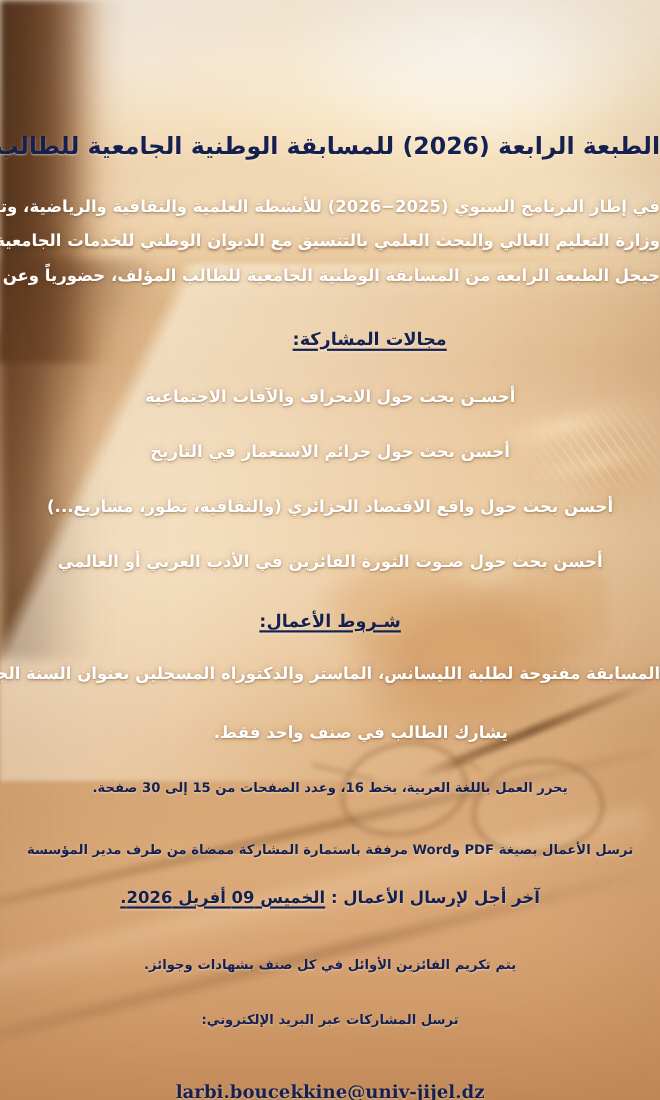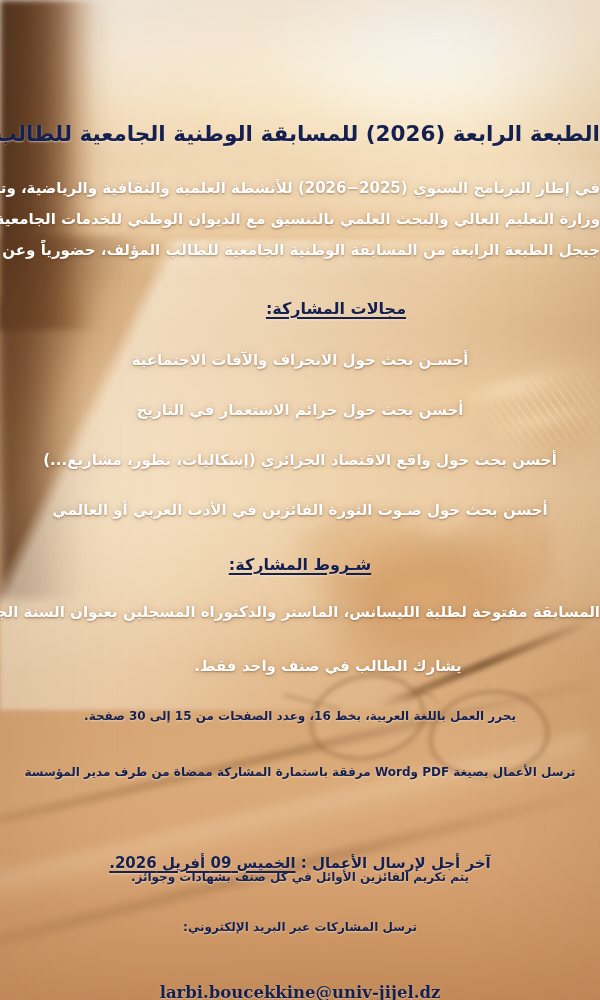--- a/index.html
+++ b/index.html
@@ -349,35 +349,35 @@
     <div class="line body" style="top:211px;">وزارة التعليم العالي والبحث العلمي بالتنسيق مع الديوان الوطني للخدمات الجامعية، تنظم جامعة محمد الصديق بن يحيى</div>
 
     <div class="line body" style="top:242px;">جيجل الطبعة الرابعة من المسابقة الوطنية الجامعية للطالب المؤلف، حضورياً وعن بعد، وذلك يوم 10 ماي 2026</div>
 
     <div class="line section-head" style="top:300px;padding-left:36px;">مجالات المشاركة:</div>
 
     <div class="line body" style="top:352px;">أحسـن بحث حول الانحراف والآفات الاجتماعية</div>
 
     <div class="line body" style="top:402px;">أحسن بحث حول جرائم الاستعمار في التاريخ</div>
 
-    <div class="line body" style="top:452px;">أحسن بحث حول واقع الاقتصاد الجزائري (إشكاليات، تطور، مشاريع...)</div>
+    <div class="line body" style="top:452px;">أحسن بحث حول واقع الاقتصاد الجزائري (والثقافية، تطور، مشاريع...)</div>
 
     <div class="line body" style="top:502px;">أحسن بحث حول صـوت الثورة الفائزين في الأدب العربي أو العالمي</div>
 
-    <div class="line section-head" style="top:556px;">شـروط المشاركة:</div>
+    <div class="line section-head" style="top:556px;">شـروط الأعمال:</div>
 
     <div class="line body" style="top:604px;">المسابقة مفتوحة لطلبة الليسانس، الماستر والدكتوراه المسجلين بعنوان السنة الجامعية 2025-2026</div>
 
     <div class="line body" style="top:658px;padding-left:28px;">يشارك الطالب في صنف واحد فقط.</div>
 
     <div class="line dark" style="top:710px;">يحرر العمل باللغة العربية، بخط 16، وعدد الصفحات من 15 إلى 30 صفحة.</div>
 
     <div class="line dark" style="top:766px;">ترسل الأعمال بصيغة PDF وWord مرفقة باستمارة المشاركة ممضاة من طرف مدير المؤسسة</div>
 
-    <div class="line dark-u" style="top:855px;">
+    <div class="line dark-u" style="top:808px;">
       <span>آخر أجل لإرسال الأعمال :</span>
       <u><span>الخميس 09 أفريل 2026.</span></u>
     </div>
 
     <div class="line dark" style="top:921px;">ترسل المشاركات عبر البريد الإلكتروني:</div>
 
     <div class="line dark" style="top:871px;">يتم تكريم الفائزين الأوائل في كل صنف بشهادات وجوائز.</div>
 
     <div class="line email" style="top:948px;">larbi.boucekkine@univ-jijel.dz</div>
 

